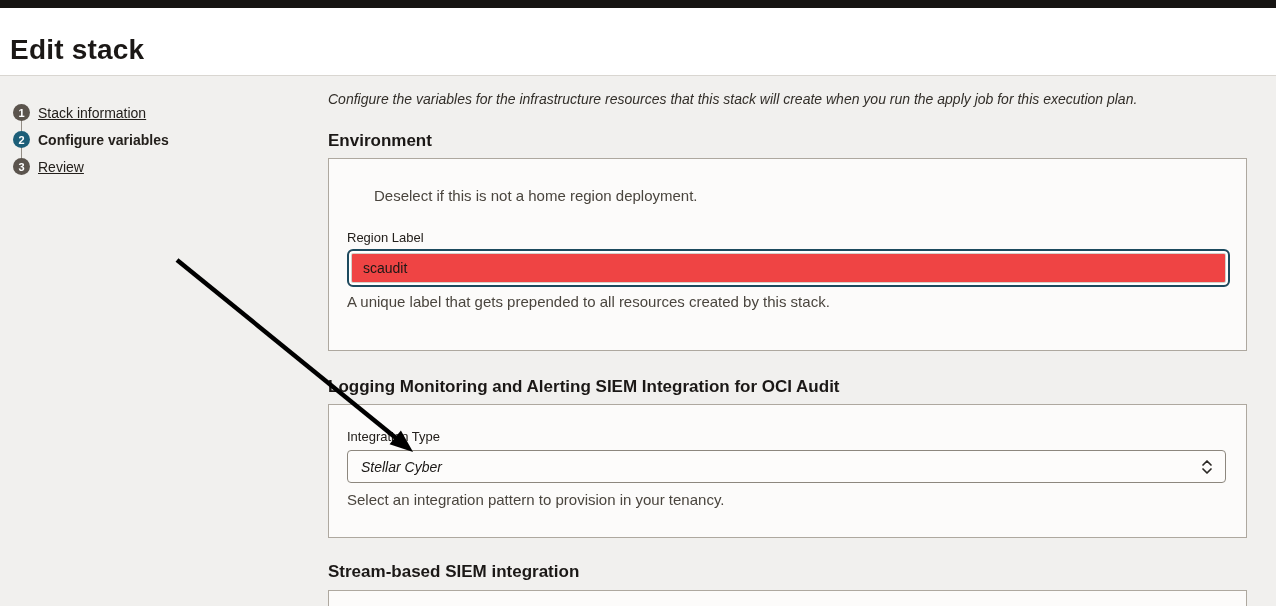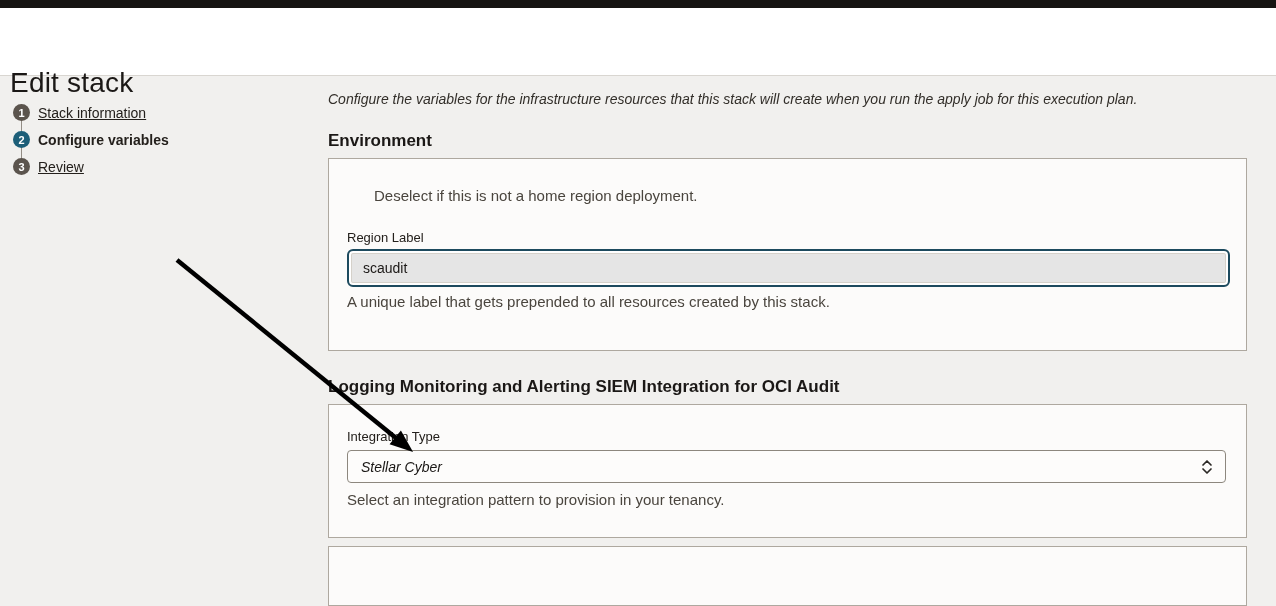--- a/index.html
+++ b/index.html
@@ -11,21 +11,21 @@
     position:relative;
   }
   
   .topbar { position:absolute; top:0; left:0; width:1276px; height:8px; background:#161412; }
   .header {
     position:absolute; top:8px; left:0; width:1276px; height:68px;
     background:#ffffff; border-bottom:1px solid #d9d6d1;
   }
   .page-title {
     position:absolute; left:10px; top:26px;
-    font-size:28px; font-weight:400; color:#1b1816; letter-spacing:0.2px;margin-top:33px;
+    font-size:28px; font-weight:700; color:#1b1816; letter-spacing:0.2px;
   }
   
   .wizard { position:absolute; left:13px; top:99px; width:300px; }
   .wizard-connector {
     position:absolute; left:8px; top:8px; width:1px; height:54px; background:#938d85;
   }
   .wizard-step { position:relative; display:flex; align-items:center; height:27px; }
   .step-circle {
     width:17px; height:17px; border-radius:50%;
     color:#ffffff; font-size:11px; font-weight:700;
@@ -56,21 +56,21 @@
     width:15px; height:15px; border:1px solid #c9c4bc; border-radius:3px;
     background:#fdfdfc; flex:0 0 15px; cursor:pointer;
   }
   .checkbox-label { margin-left:12px; font-size:15px; color:#24201c; }
   .help-text { font-size:15px; color:#4a453e; }
   .help-indent { margin-left:27px; margin-top:7px; }
   
   .field-label { margin-top:26px; font-size:13px; color:#24201c; }
   .text-input {
     display:block; margin-top:4px; width:883px; height:38px;
-    border:2px solid #1d4a5e; border-radius:6px; background:#e5e5e5;
+    border:2px solid #1d4a5e; border-radius:6px; background:#ef4444;
     box-shadow: inset 0 0 0 2px #ffffff, inset 0 0 0 3px #d5d1ca;
     font-family:"Liberation Sans","DejaVu Sans",sans-serif;
     font-size:14px; color:#1b1816; padding:0 14px; outline:none;
   }
   .input-help { margin-top:6px; }
   
   .select-label { margin-top:3px; font-size:13px; color:#24201c; }
   .select-box {
     margin-top:6px; width:879px; height:33px;
     border:1px solid #8d877e; border-radius:4px; background:#fdfcfb;
@@ -130,20 +130,21 @@
       <span class="updown-icon">
         <svg width="12" height="16" viewBox="0 0 12 16">
           <polyline points="2,6 6,2 10,6" fill="none" stroke="#2b2825" stroke-width="1.7" stroke-linecap="round" stroke-linejoin="round"></polyline>
           <polyline points="2,10 6,14 10,10" fill="none" stroke="#2b2825" stroke-width="1.7" stroke-linecap="round" stroke-linejoin="round"></polyline>
         </svg>
       </span>
     </div>
     <div class="help-text select-help">Select an integration pattern to provision in your tenancy.</div>
   </div>
 
+  <div class="section-title t-stream">Stream-based SIEM integration</div>
   <div class="panel panel-stream"></div>
 </div>
 
 <svg class="arrow-overlay" viewBox="0 0 1276 606">
   <defs>
     <marker id="ah" markerUnits="userSpaceOnUse" markerWidth="26" markerHeight="22" refX="2" refY="11" orient="auto">
       <path d="M1,2 L24,11 L1,20 z" fill="#000000"></path>
     </marker>
   </defs>
   <line x1="177" y1="260" x2="396" y2="438" stroke="#000000" stroke-width="4.5" marker-end="url(#ah)"></line>

